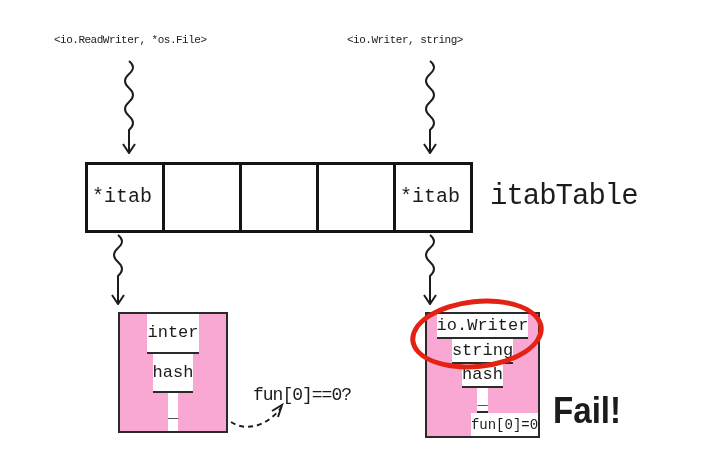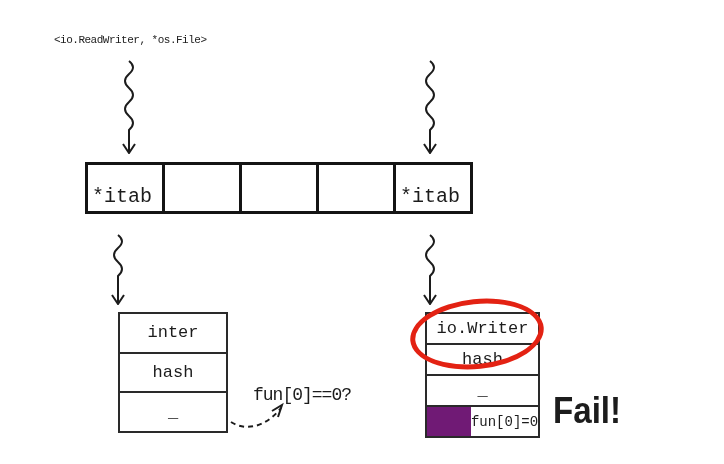--- a/index.html
+++ b/index.html
@@ -14,21 +14,21 @@
   .abs{position:absolute;}
   .key-label{
     font-size:11px;
     letter-spacing:-0.5px;
     white-space:nowrap;
   }
   
   .itab-table{
     display:flex;
     left:85px;top:162px;
-    width:388px;height:52px;
+    width:388px;height:71px;
     border:3px solid #141414;
     box-sizing:border-box;
     background:#fff;
   }
   .itab-cell{
     flex:1;
     border-right:3px solid #141414;
     box-sizing:border-box;
     font-size:20px;
     line-height:63px;
@@ -39,23 +39,24 @@
   .itab-cell:last-child{border-right:none;}
   .table-title{
     left:490px;top:180px;
     font-size:29px;
     letter-spacing:-1px;
   }
   
   .struct{
     box-sizing:border-box;
     border:2px solid #2a2a2a;
-    background:#701a75;
+    background:#f9a8d4;
     display:flex;
     flex-direction:column;
+    align-items:center;
   }
   .struct-left{left:118px;top:312px;width:110px;height:121px;}
   .struct-right{left:425px;top:312px;width:115px;height:126px;}
   .struct .row{
     flex:1;
     border-bottom:2px solid #2a2a2a;
     font-size:17px;
     text-align:center;
     display:flex;
     align-items:center;
@@ -89,20 +90,21 @@
     transform-origin:left top;
   }
   svg{display:block;}
 </style>
 </head>
 <body>
 
 <div class="canvas">
 
   <div class="abs key-label" style="left:54px;top:34px;">&lt;io.ReadWriter, *os.File&gt;</div>
+  <div class="abs key-label" style="left:347px;top:34px;">&lt;io.Writer, string&gt;</div>
 
   <div class="abs" style="left:119px;top:60px;">
     <svg width="20" height="94" viewBox="0 0 20 94">
       <path d="M10 1 q8 6 0 13 q-8 7 0 14 q8 7 0 14 q-8 7 0 14 q8 7 0 14 L10 92" fill="none" stroke="#1c1c1c" stroke-width="2"></path>
       <path d="M4 84 L10 93 L16 84" fill="none" stroke="#1c1c1c" stroke-width="2"></path>
     </svg>
   </div>
   <div class="abs" style="left:420px;top:60px;">
     <svg width="20" height="94" viewBox="0 0 20 94">
       <path d="M10 1 q8 6 0 13 q-8 7 0 14 q8 7 0 14 q-8 7 0 14 q8 7 0 14 L10 92" fill="none" stroke="#1c1c1c" stroke-width="2"></path>
@@ -120,20 +122,21 @@
     <div class="itab-cell">
       <span></span>
     </div>
     <div class="itab-cell">
       <span></span>
     </div>
     <div class="itab-cell">
       <span>*itab</span>
     </div>
   </div>
+  <div class="abs table-title">itabTable</div>
 
   <div class="abs" style="left:108px;top:234px;">
     <svg width="20" height="71" viewBox="0 0 20 71">
       <path d="M10 1 q8 6 0 13 q-8 7 0 14 q8 7 0 14 L10 69" fill="none" stroke="#1c1c1c" stroke-width="2"></path>
       <path d="M4 61 L10 70 L16 61" fill="none" stroke="#1c1c1c" stroke-width="2"></path>
     </svg>
   </div>
   <div class="abs" style="left:420px;top:234px;">
     <svg width="20" height="71" viewBox="0 0 20 71">
       <path d="M10 1 q8 6 0 13 q-8 7 0 14 q8 7 0 14 L10 69" fill="none" stroke="#1c1c1c" stroke-width="2"></path>
@@ -150,20 +153,21 @@
   <div class="abs" style="left:229px;top:398px;">
     <svg width="64" height="34" viewBox="0 0 64 34">
       <path d="M2 24 C 16 33, 36 30, 52 10" fill="none" stroke="#1c1c1c" stroke-width="2" stroke-dasharray="5 4"></path>
       <path d="M43 13 L53 7 L49 19" fill="none" stroke="#1c1c1c" stroke-width="2"></path>
     </svg>
   </div>
   <div class="abs fun-check">fun[0]==0?</div>
 
   <div class="abs struct struct-right">
     <div class="row">io.Writer</div>
+    <div class="row">string</div>
     <div class="row">hash</div>
     <div class="row">_</div>
     <div class="row small">fun[0]=0</div>
   </div>
 
   <div class="abs red-ellipse"></div>
 
   <div class="abs fail-label">Fail!</div>
 
 </div>

